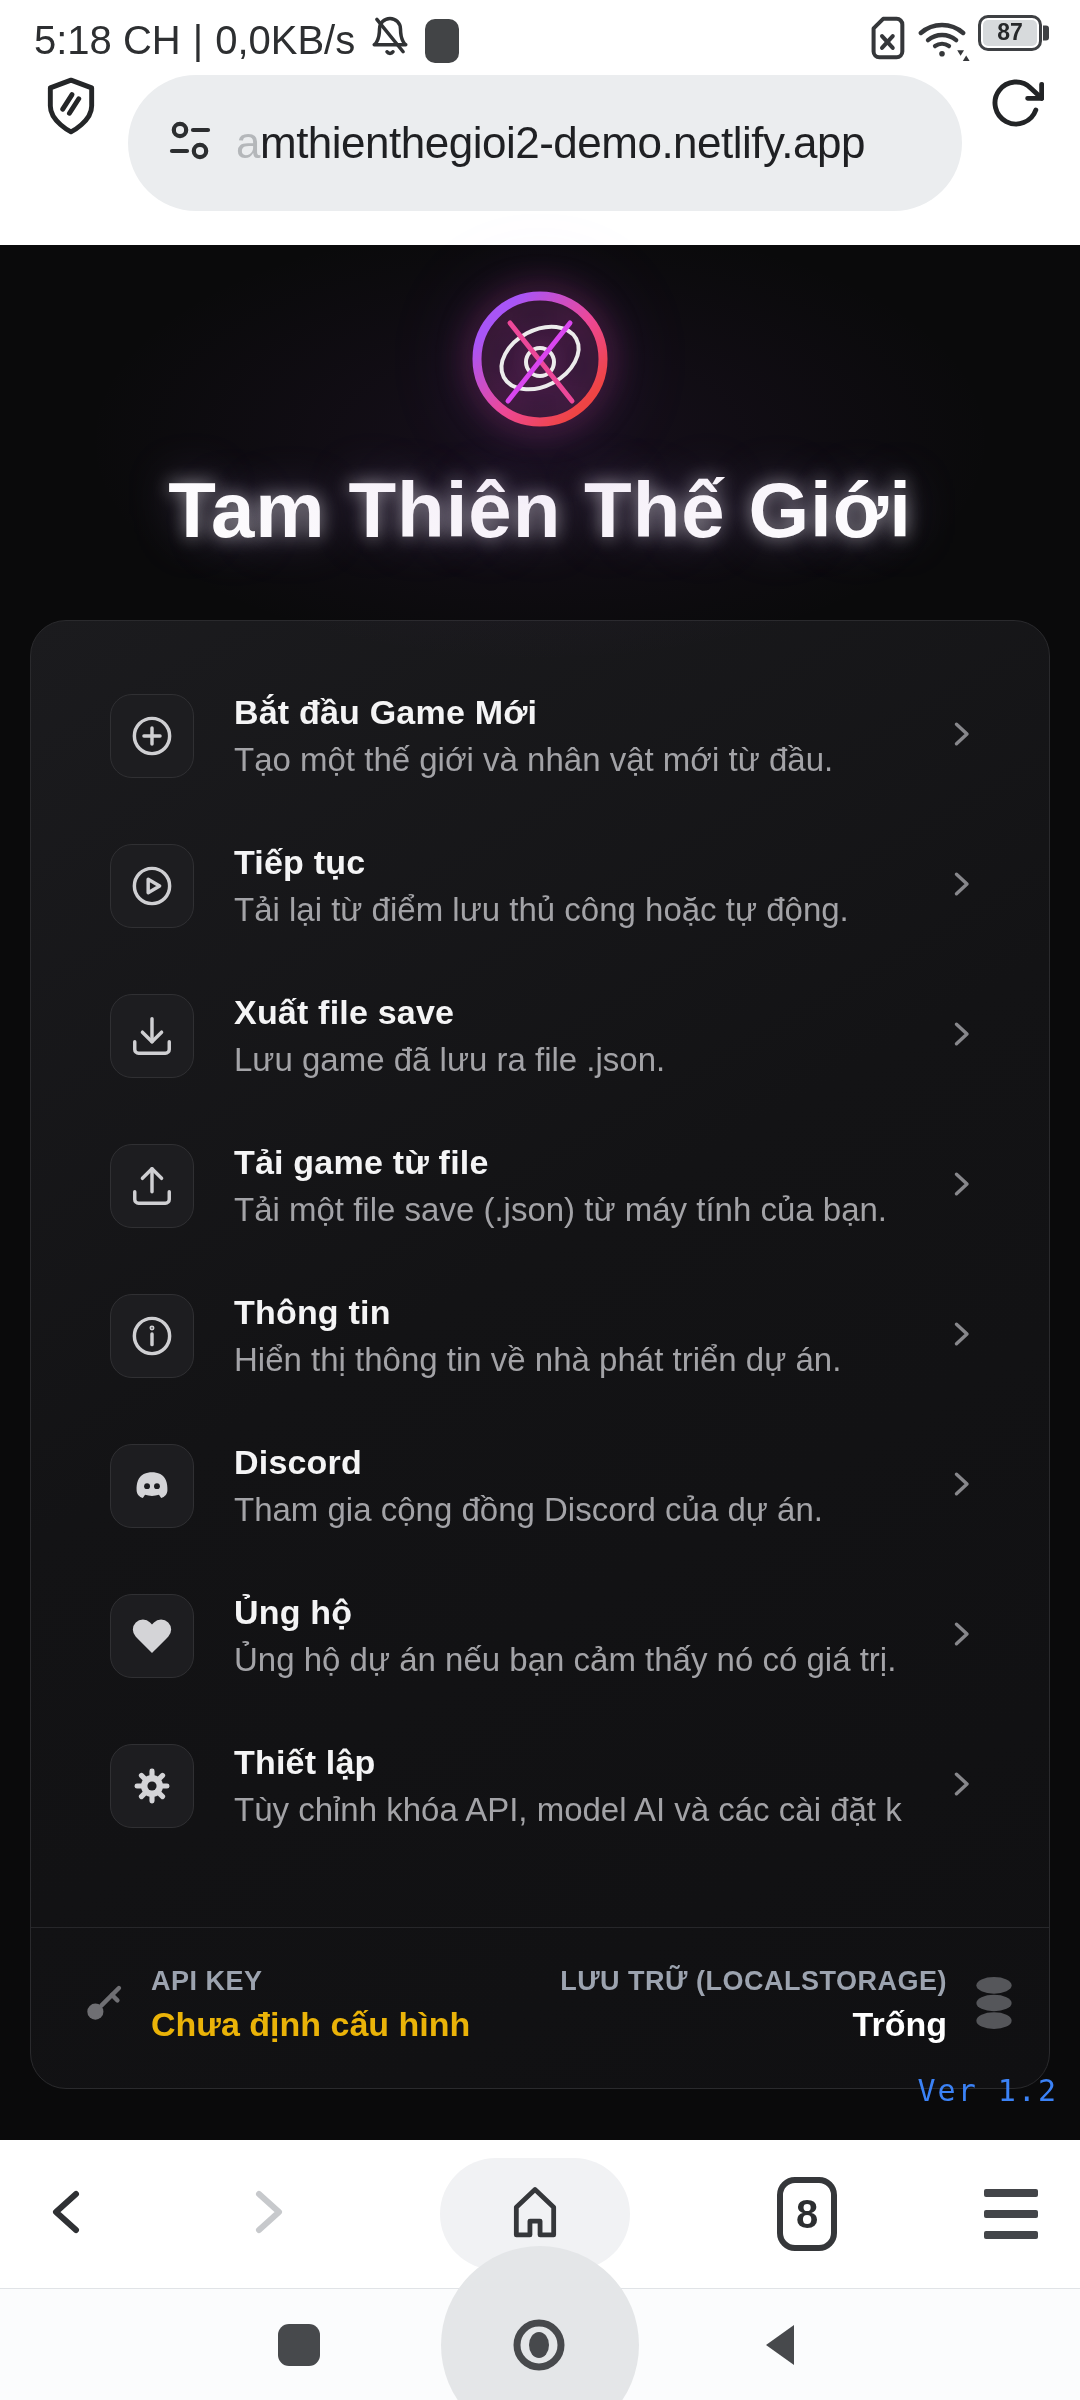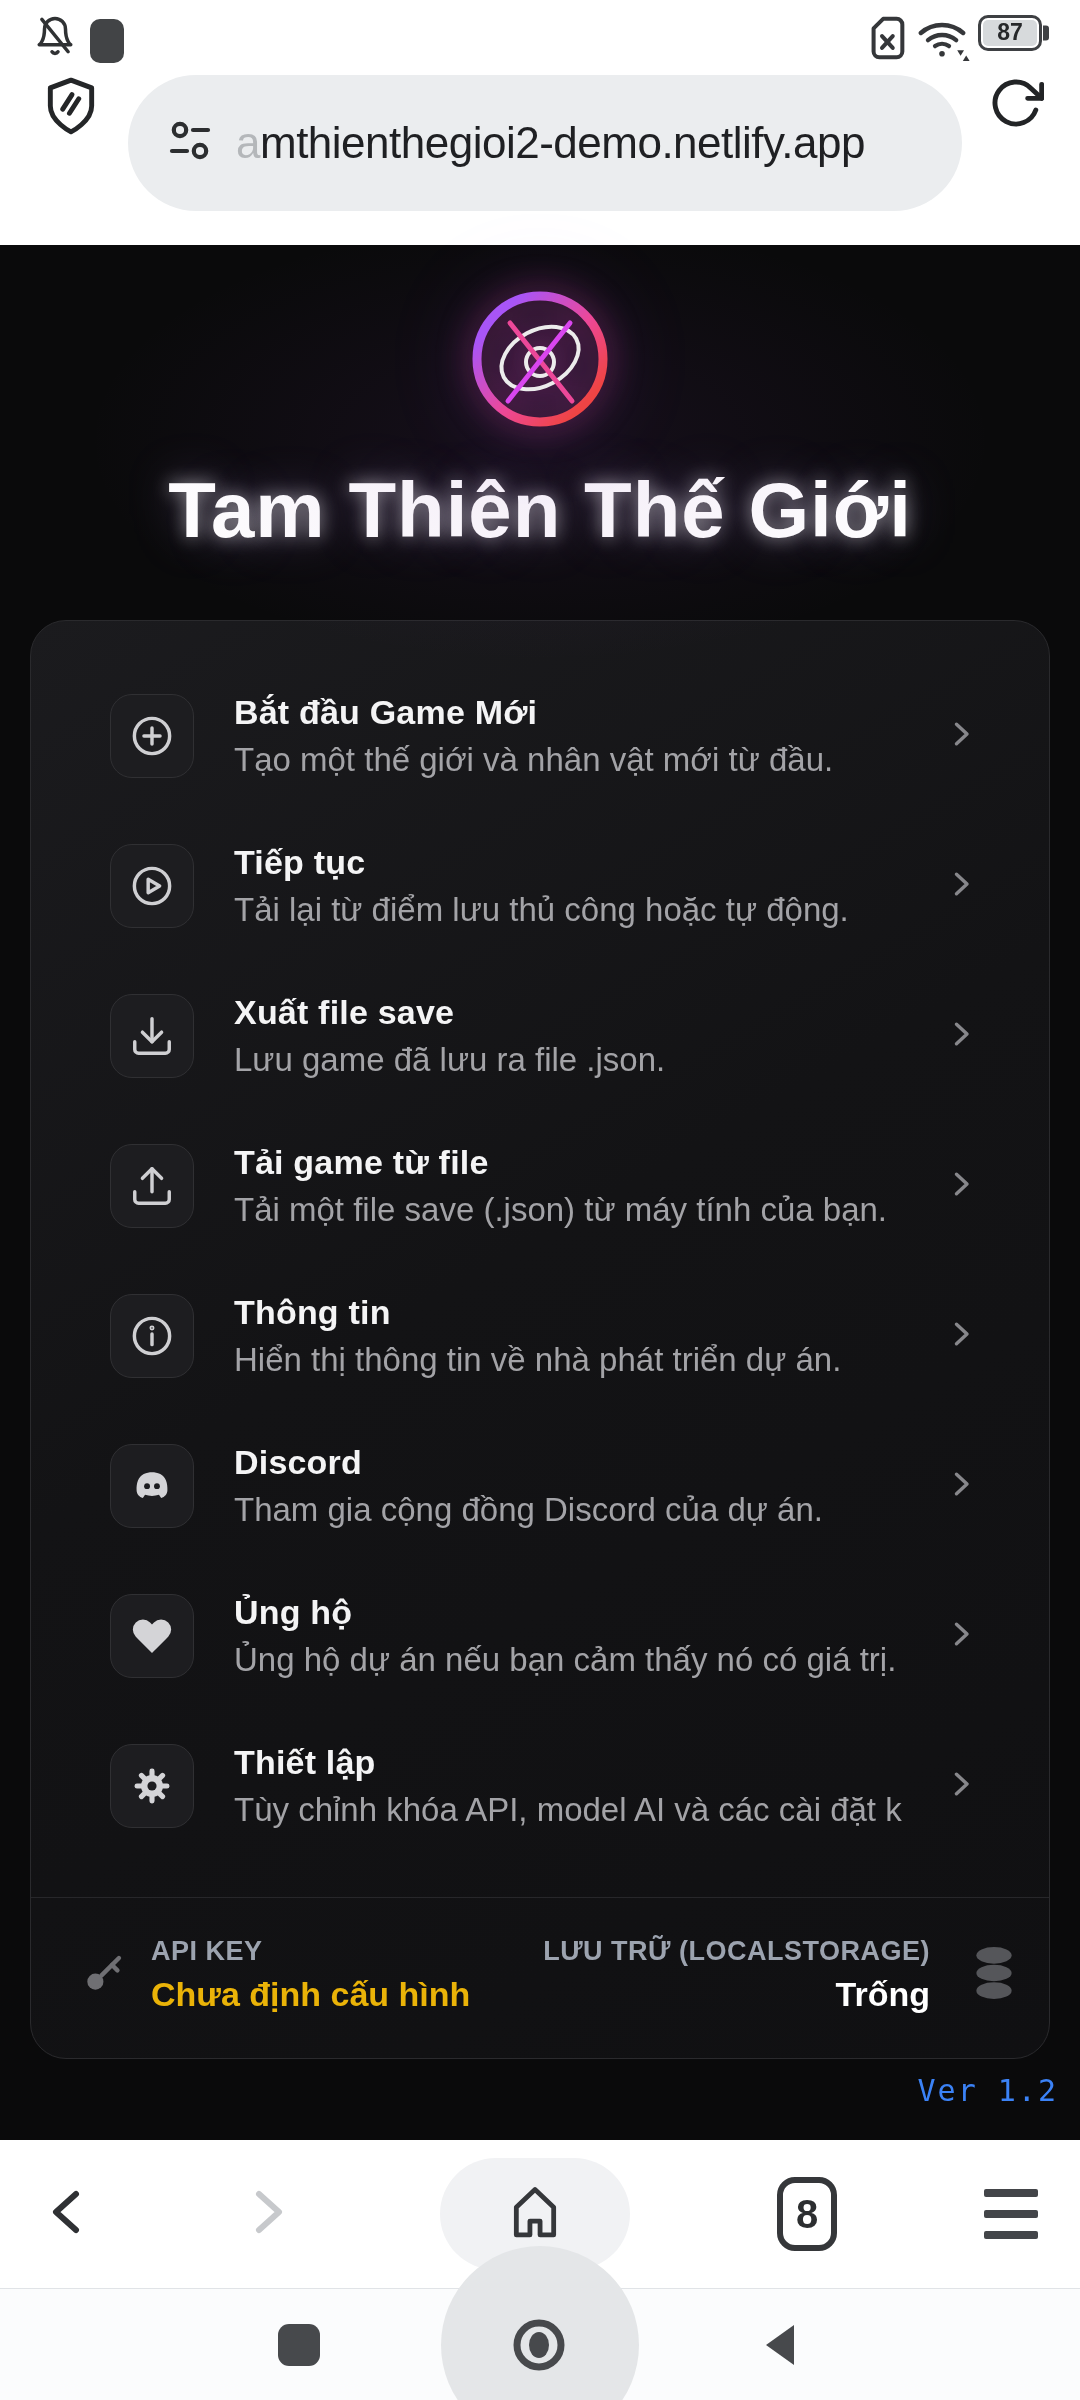--- a/index.html
+++ b/index.html
@@ -36,24 +36,24 @@
     background:linear-gradient(150deg,#1b1b1e 0%, #131315 45%, #101012 100%); }
   .rows { padding:40px 70px 0 79px; }
   .menu-row { height:150px; display:flex; align-items:center; gap:40px; white-space:nowrap; cursor:pointer; }
   .icon-box { flex:0 0 84px; width:84px; height:84px; border-radius:22px; background:#1d1d20; border:1px solid #303033;
     display:flex; align-items:center; justify-content:center; }
   .row-text { flex:1; min-width:0; overflow:hidden; }
   .row-title { color:#f4f4f5; font-size:34px; font-weight:bold; letter-spacing:0.2px; }
   .row-sub { margin-top:9px; color:#a3a3a7; font-size:33px; }
   .chev { flex:0 0 auto; }
 
-  .card-footer { margin-top:36px; border-top:1px solid #27272a; padding:38px 30px 44px 50px;
+  .card-footer { margin-top:66px; border-top:1px solid #27272a; padding:38px 30px 44px 50px;
     display:flex; justify-content:space-between; align-items:flex-start; }
   .f-left { display:flex; align-items:center; gap:24px; }
-  .f-right { display:flex; align-items:center; gap:39px; }
+  .f-right { display:flex; align-items:center; gap:22px; }
   .f-label { color:#9ca3af; font-size:27px; font-weight:bold; letter-spacing:0.5px; }
   .f-val-warn { margin-top:8px; color:#eab308; font-size:34px; font-weight:bold; }
   .f-val { margin-top:8px; color:#ffffff; font-size:34px; font-weight:bold; }
   .f-col-r { text-align:right; }
 
   .version { position:absolute; right:22px; top:1828px; color:#3b82f6; font-size:30px; font-family:"DejaVu Sans Mono", monospace; letter-spacing:2px; }
 
   
   .browser-nav { position:absolute; top:2140px; left:0; width:100%; height:148px; background:#ffffff;
     display:flex; align-items:center; justify-content:space-between; padding:0 42px; }
@@ -72,20 +72,25 @@
   .recents-square { width:42px; height:42px; background:#47494c; border-radius:11px; }
 </style>
 </head>
 <body>
 
 <div class="screen">
 
   <header class="chrome">
     <div class="status-bar">
       <div class="sb-left">
+        <span class="txt">
+          <span>5:18 CH</span>
+          <span>|</span>
+          <span>0,0KB/s</span>
+        </span>
         <span>
           <svg width="42" height="42" viewBox="0 0 24 24" fill="none" stroke="#303234" stroke-width="2" stroke-linecap="round" stroke-linejoin="round">
             <path d="M18 8a6 6 0 0 0-12 0c0 7-3 9-3 9h18s-3-2-3-9"></path>
             <path d="M13.7 21a2 2 0 0 1-3.4 0"></path>
             <line x1="4.5" y1="2.5" x2="19.5" y2="21"></line>
           </svg>
         </span>
         <span class="notif-square"></span>
       </div>
       <div class="sb-right">

